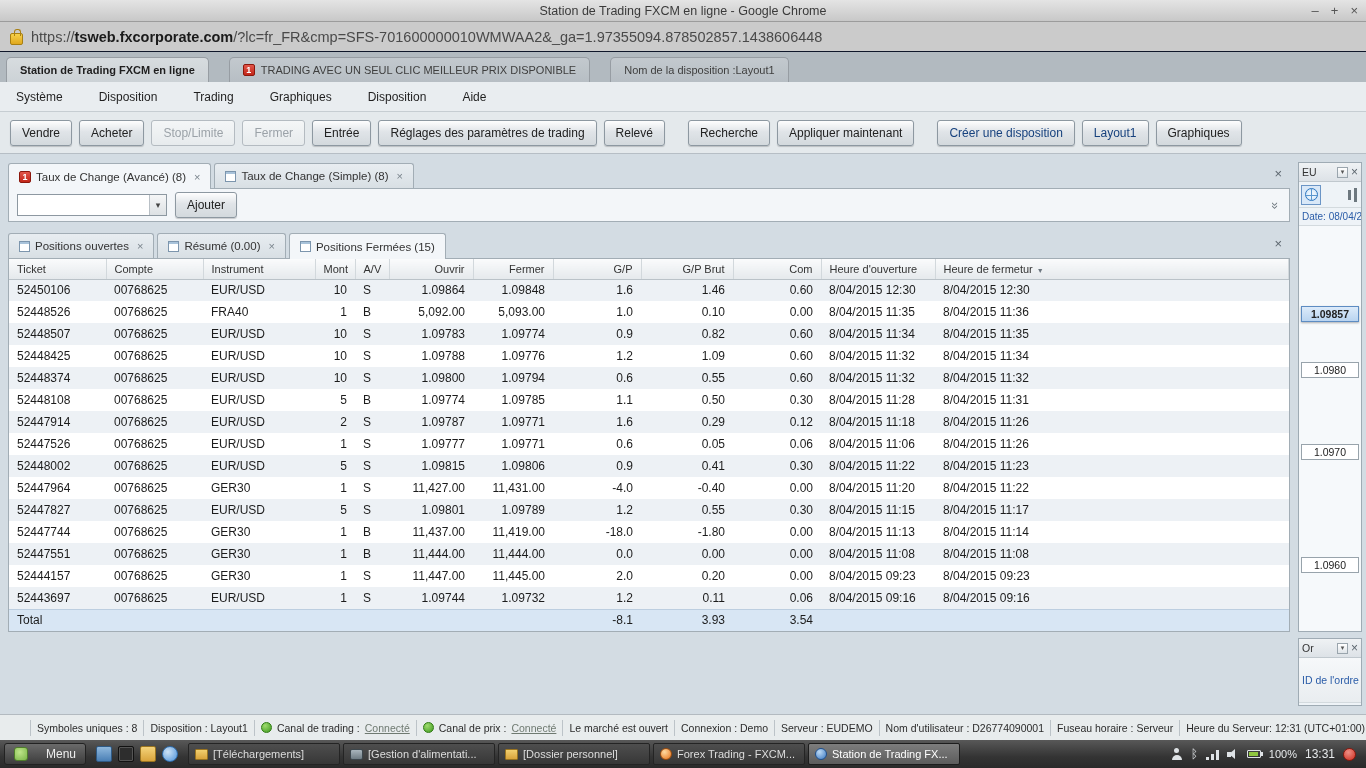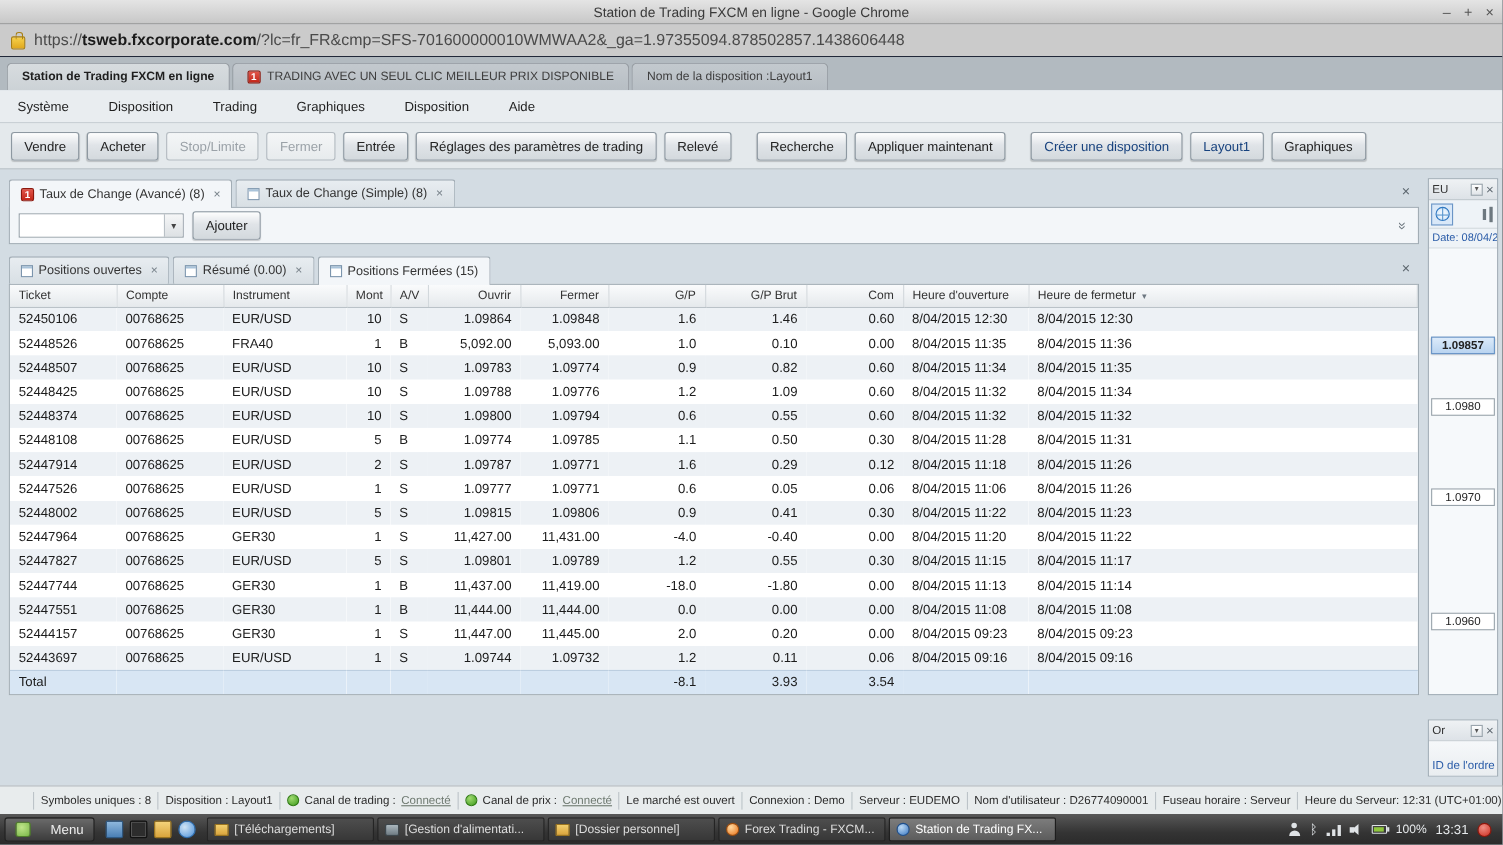--- a/index.html
+++ b/index.html
@@ -17,21 +17,21 @@
   .win-close::before{content:"×"}
 
   
   .urlbar{height:30px;flex:0 0 auto;background:#cbcbcb;border-bottom:1px solid #0f172a;display:flex;align-items:center;padding:0 10px;gap:8px}
   .lock-icon{width:13px;height:12px;border-radius:2px;background:linear-gradient(#f7d14a,#e0a81e);border:1px solid #a87f12;position:relative;flex:0 0 auto;margin-top:4px}
   .lock-icon::before{content:"";position:absolute;left:2.5px;top:-5px;width:5px;height:6px;border:1.5px solid #a87f12;border-bottom:none;border-radius:3px 3px 0 0}
   .url-text{font-size:14.5px;color:#4a4a4a;white-space:nowrap;overflow:hidden}
   .url-text b{color:#1b1b1b;font-weight:bold}
 
   
-  .tabstrip{height:30px;flex:0 0 auto;background:#b2bac0;display:flex;align-items:flex-end;padding:0 6px;gap:2px}
+  .tabstrip{height:30px;flex:0 0 auto;background:#b2bac0;display:flex;align-items:flex-end;padding:0 6px;gap:20px}
   .btab{height:25px;display:inline-flex;align-items:center;gap:6px;padding:0 13px;font-size:11px;color:#3e3e3e;background:linear-gradient(#c3c9ce,#b7bec4);border:1px solid #979da3;border-bottom:none;border-radius:5px 5px 0 0;white-space:nowrap;max-width:380px}
   .btab.active{background:linear-gradient(#d7dcdf,#ccd2d6);color:#1e1e1e;font-weight:bold}
   .btab-label{overflow:hidden;text-overflow:ellipsis}
 
   
   .tab-icon{flex:0 0 auto;display:inline-flex}
   .tab-icon.red-badge{width:12px;height:12px;background:linear-gradient(#e2564a,#c22619);border:1px solid #8c170c;border-radius:2px;color:#fff;font-size:9px;font-weight:bold;align-items:center;justify-content:center}
   .tab-icon.red-badge::before{content:"1"}
   .tab-icon.grid-icon{width:11px;height:11px;background:#fff;border:1px solid #7c95ad;box-shadow:inset 0 2px 0 #a9c3da}
 
@@ -110,21 +110,21 @@
   .globe::after{content:"";position:absolute;top:50%;left:0;right:0;height:1px;background:#5b97cf}
   .chart-tool2{margin-left:auto;width:12px;height:14px;background:linear-gradient(#6d787f,#6d787f) 1px 2px/3px 10px no-repeat,linear-gradient(#6d787f,#6d787f) 7px 0/3px 14px no-repeat}
   .chart-date{flex:0 0 auto;font-size:10px;color:#2a5ca8;padding:3px 3px;border-bottom:1px solid #d3dade;white-space:nowrap;overflow:hidden}
   .price-axis{flex:1;position:relative;background:#f6f9fb}
   .price-tick{position:absolute;left:2px;right:2px;height:16px;background:#fff;border:1px solid #98a3ab;font-size:10.5px;color:#222;display:flex;align-items:center;justify-content:center;white-space:nowrap;overflow:hidden}
   .price-tick.hl{background:linear-gradient(#dcebfa,#b9d4f0);border-color:#5d8cc2;box-shadow:0 1px 2px rgba(0,0,0,.3);font-weight:bold}
   .price-tick:nth-child(1){top:80px}
   .price-tick:nth-child(2){top:136px}
   .price-tick:nth-child(3){top:218px}
   .price-tick:nth-child(4){top:331px}
-  .order-panel{margin-top:22px;flex:1;min-height:0;border:1px solid #9fabb4;background:#eef3f7;display:flex;flex-direction:column;overflow:hidden}
+  .order-panel{margin-top:6px;flex:1;min-height:0;border:1px solid #9fabb4;background:#eef3f7;display:flex;flex-direction:column;overflow:hidden}
   .order-field{font-size:10.5px;color:#2a5ca8;padding:16px 3px;background:linear-gradient(#f6f8fa,#e9edf0);border-bottom:1px solid #d3dade;white-space:nowrap;overflow:hidden}
 
   
   .statusbar{height:26px;flex:0 0 auto;background:#e8eced;border-top:1px solid #b3bac0;display:flex;align-items:center;padding-left:30px;overflow:hidden}
   .sb-item{display:flex;align-items:center;gap:5px;padding:0 6px;height:16px;font-size:10.5px;color:#2c2c2c;border-right:1px solid #bcc3c8;white-space:nowrap}
   .sb-item:first-child{border-left:1px solid #bcc3c8}
   .sb-dot{width:11px;height:11px;border-radius:50%;background:radial-gradient(circle at 35% 30%,#9fdb6e,#3e9a1e);border:1px solid #2e7a12;flex:0 0 auto}
   .sb-value{color:#6f7a71;text-decoration:underline}
 
   

